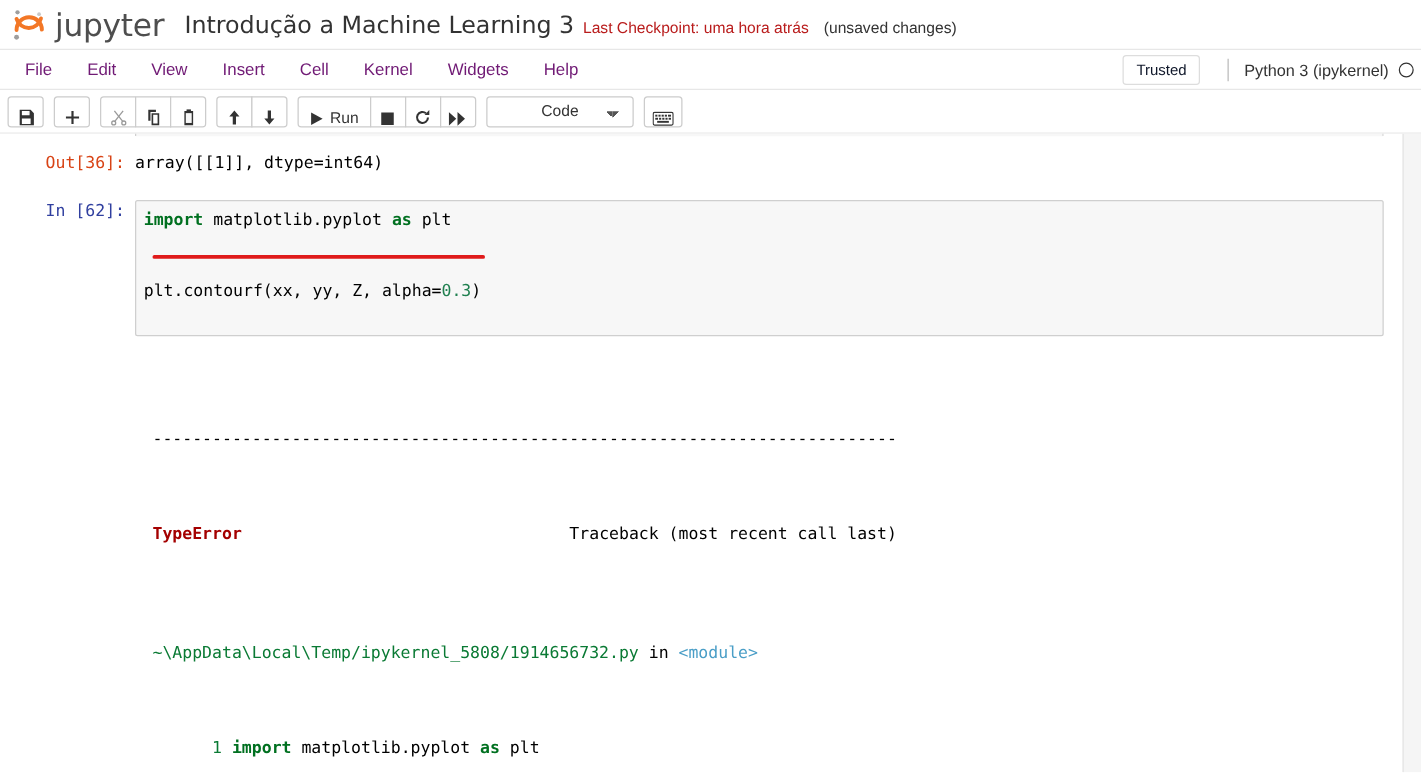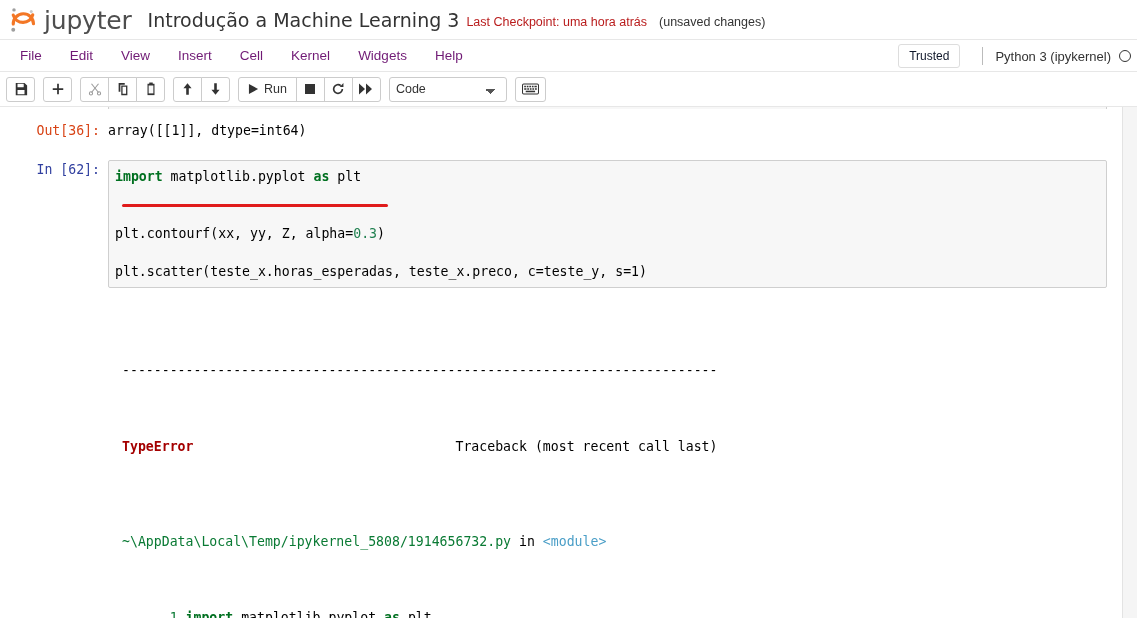--- a/index.html
+++ b/index.html
@@ -130,21 +130,21 @@
     gap: 0;
     background: #fff;
   }
   .tb-group { display: flex; margin-right: 8px; }
   .tb-btn {
     border: 1px solid #ccc;
     background: #fff;
     height: 25px;
     min-width: 29px;
     display: flex;
-    align-items: center;
+    align-items: flex-end;
     justify-content: center;
     cursor: pointer;
     color: #333;
     font-size: 13px;
     padding: 0 6px;
     margin-left: -1px;
     border-radius: 0;
   }
   .tb-group .tb-btn:first-child { margin-left:0; border-radius: 3px 0 0 3px; }
   .tb-group .tb-btn:last-child { border-radius: 0 3px 3px 0; }
@@ -162,20 +162,21 @@
     border-radius: 3px;
     font-family: "Liberation Sans", sans-serif;
     margin-right: 8px;
     appearance: none;
     -webkit-appearance: none;
     background-image: linear-gradient(45deg, transparent 50%, #555 50%), linear-gradient(135deg, #555 50%, transparent 50%);
     background-position: calc(100% - 16px) 11px, calc(100% - 11px) 11px;
     background-size: 5px 5px, 5px 5px;
     background-repeat: no-repeat;
     cursor: pointer;
+    text-align: center;
   }
 
   
   .nb-body {
     position: relative;
     height: calc(618px - 40px - 32px - 35px);
     background: #fff;
     overflow: hidden;
   }
   .nb-scroll-track {
@@ -435,21 +436,21 @@
 
     <div class="cell-row" style="margin-top:14px;">
       <div class="prompt out">Out[36]:</div>
       <div class="out-text">array([[1]], dtype=int64)</div>
     </div>
 
     <div class="cell-row" style="margin-top:20px;">
       <div class="prompt in">In [62]:</div>
       <div class="input-box"><span class="k">import</span><span class="plain"> matplotlib.pyplot </span><span class="k">as</span><span class="plain"> plt</span>
 <br><br><span class="plain">plt.contourf(xx, yy, Z, alpha=</span><span class="num">0.3</span><span class="plain">)</span>
-<br><span class="plain">plt.scatter(teste_x.horas_esperadas, teste_x.preco, c=teste_y, s=1)</span></div>
+<br></div>
     </div>
 
     <div class="red-underline" style="left:122px; top:97px; width:266px;"></div>
 
     <div class="traceback" style="margin-top:16px;">
 
       <div class="tb-line">---------------------------------------------------------------------------</div>
 
       <div class="tb-line"><span class="err-name">TypeError</span><span class="plain">                                 </span><span class="plain">Traceback (most recent call last)</span></div>
 

